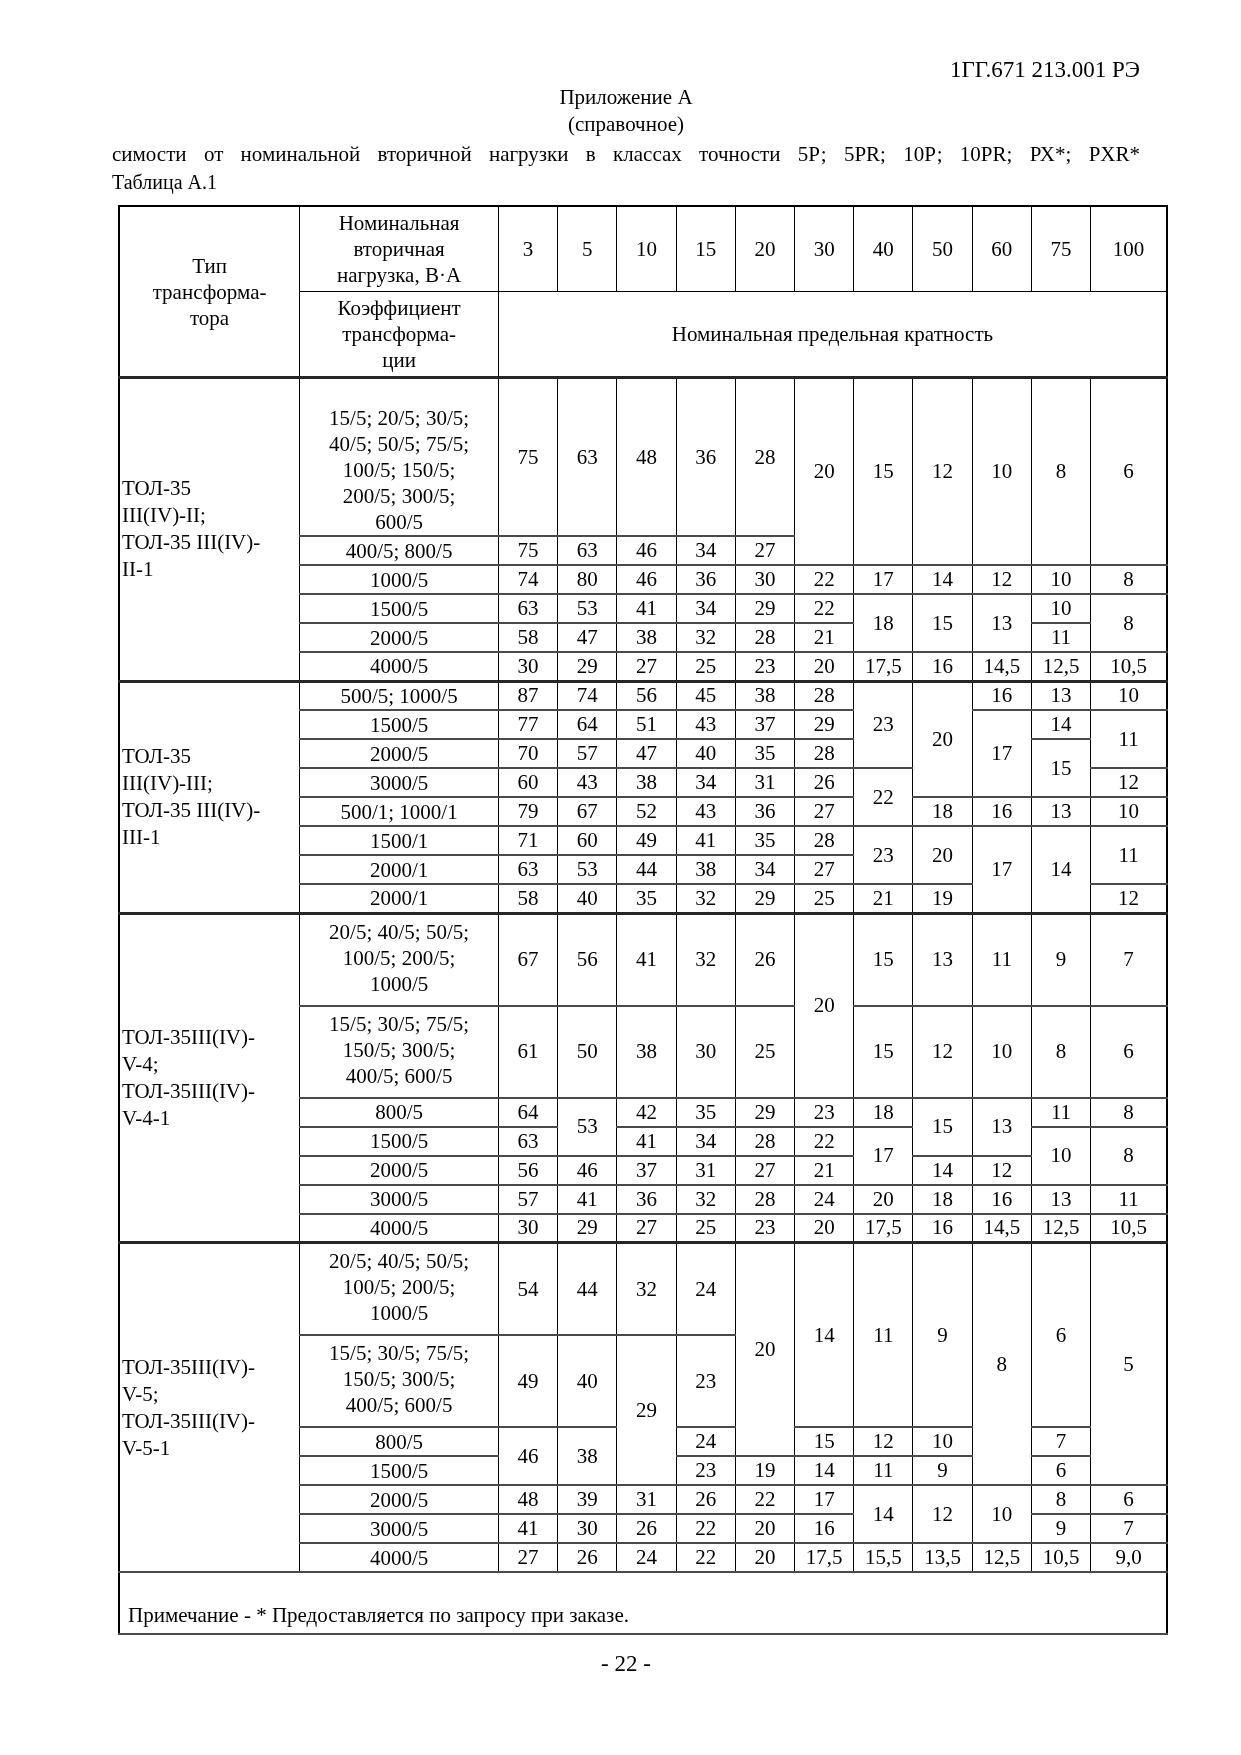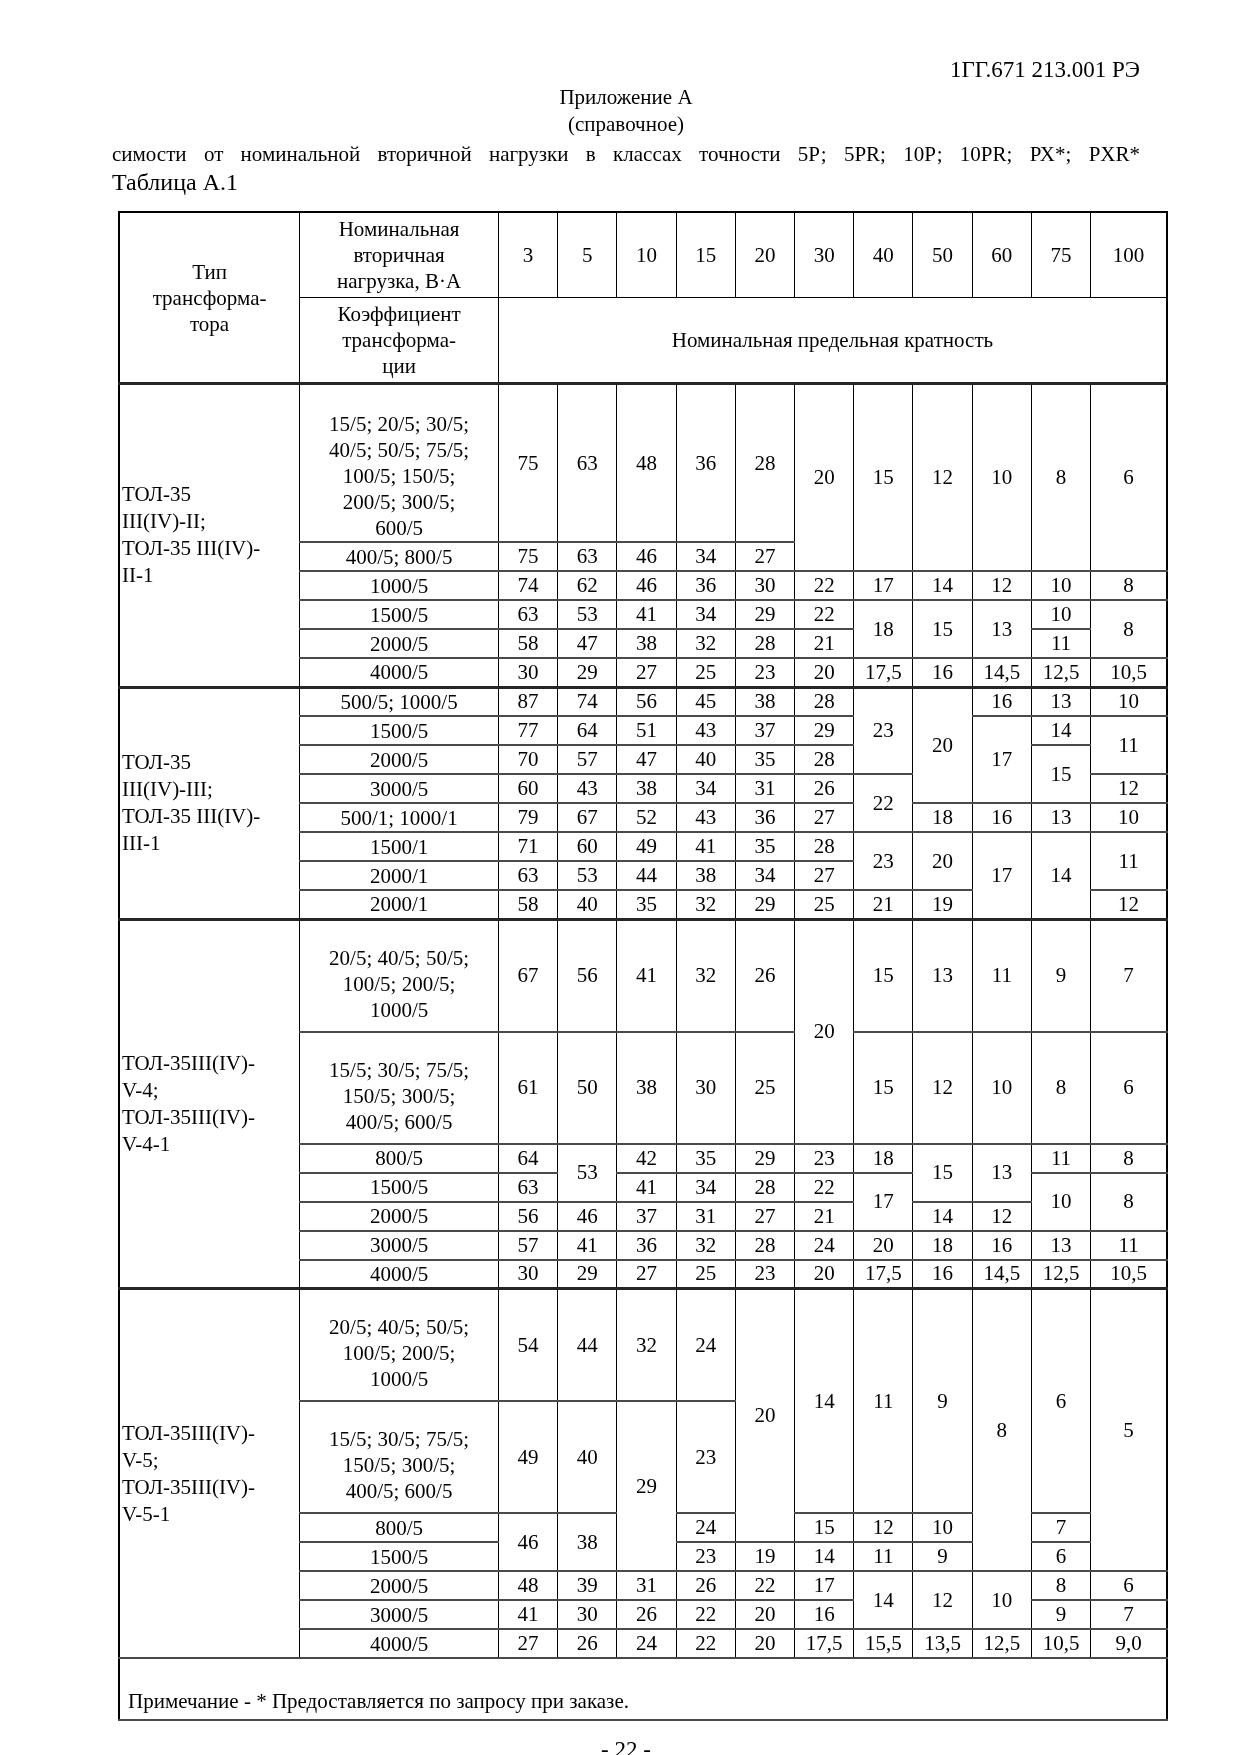--- a/index.html
+++ b/index.html
@@ -8,21 +8,21 @@
     width: 1241px; height: 1755px;
     background: #fff; color: #000;
     font-family: "Liberation Serif", "DejaVu Serif", serif;
   }
   .content { padding: 56px 0 0 112px; }
   .doc-number { width: 1028px; text-align: right; font-size: 23px; line-height: 28px; }
   .title-line { width: 1028px; text-align: center; font-size: 21px; line-height: 27px; }
   .para { width: 1028px; font-size: 21px; line-height: 28px; margin-top: 2px; }
   .para-l1 { text-indent: 30px; text-align: justify; text-align-last: justify; }
   .para-l2 { text-align: justify; text-align-last: justify; }
-  .table-label { font-size: 24px; line-height: 28px; margin-bottom: 15px; }
+  .table-label { font-size: 20px; line-height: 28px; margin-bottom: 9px; }
 
   table {
     border-collapse: collapse; table-layout: fixed;
     width: 1050px; margin-left: 6px;
     border: 2px solid #000;
     font-size: 21px;
   }
   th, td {
     border: 1px solid #000;
     vertical-align: middle;
@@ -32,21 +32,21 @@
   td {
     border-top: 2px solid #4a4a4a;
     border-bottom: 2px solid #4a4a4a;
   }
   .group-start td { border-top: 3px solid #262626; }
   th { line-height: 26px; text-align: center; padding: 3px 2px; }
   .multi { white-space: pre-line; }
   .type-cell { text-align: left; line-height: 27px; }
   .ratio-cell { text-align: center; height: 29px; line-height: 26px; }
   .pad-xl { padding-top: 26px; }
-  .pad-md { padding-top: 24px; padding-bottom: 8px; }
+  .pad-md { padding-top: 4px; padding-bottom: 8px; }
   .num { text-align: center; }
   .load-h { height: 84px; }
   .ratio-h { height: 80px; }
   .note-cell {
     text-align: left; vertical-align: bottom;
     height: 62px; padding: 30px 6px 5px 8px;
     border-top: 2px solid #4a4a4a;
   }
   .page-number { width: 1028px; text-align: center; font-size: 23px; margin-top: 16px; }
 </style>
@@ -132,21 +132,21 @@
           <td class="ratio-cell multi">400/5; 800/5</td>
           <td class="num">75</td>
           <td class="num">63</td>
           <td class="num">46</td>
           <td class="num">34</td>
           <td class="num">27</td>
         </tr>
         <tr>
           <td class="ratio-cell multi">1000/5</td>
           <td class="num">74</td>
-          <td class="num">62</td>
+          <td class="num">80</td>
           <td class="num">46</td>
           <td class="num">36</td>
           <td class="num">30</td>
           <td class="num">22</td>
           <td class="num">17</td>
           <td class="num">14</td>
           <td class="num">12</td>
           <td class="num">10</td>
           <td class="num">8</td>
         </tr>

